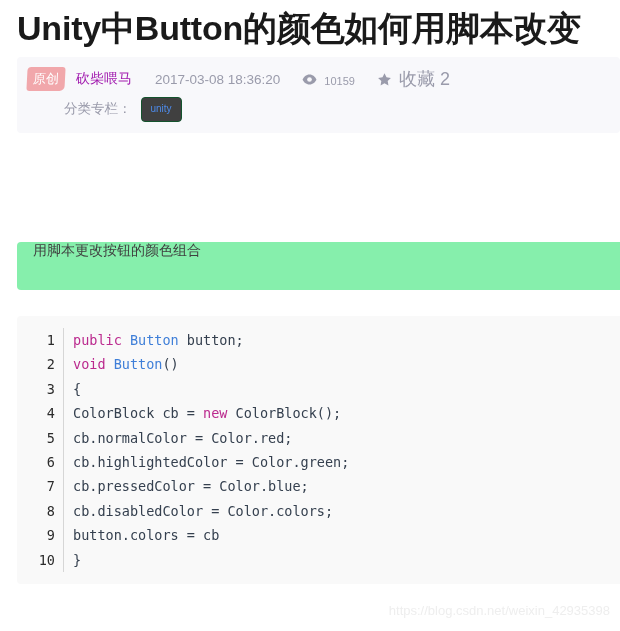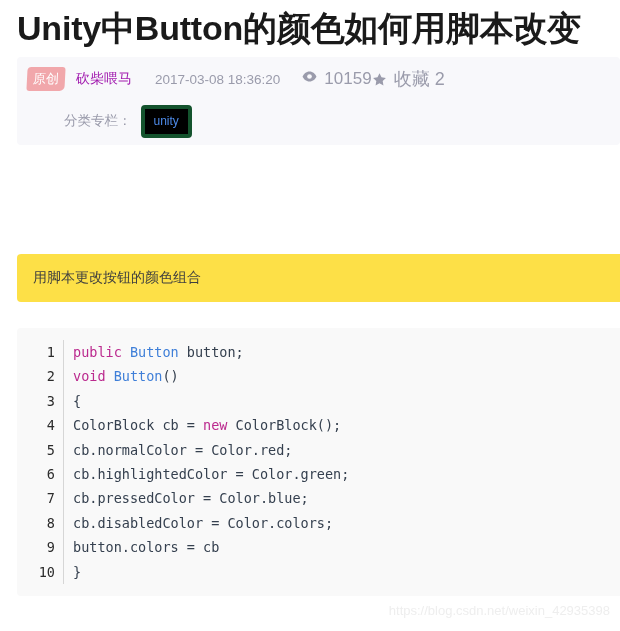--- a/index.html
+++ b/index.html
@@ -37,21 +37,21 @@
     min-height: 62px;
     box-sizing: border-box;
   }
   .meta-row {
     display: flex;
     align-items: center;
     height: 26px;
     padding-left: 10px;
   }
   .meta-row-2 {
-    margin-top: 16px;
+    margin-top: 4px;
     padding-left: 47px;
     text-align: right;
   }
 
   .badge-original {
     display: inline-block;
     background: #f1a7ab;
     color: #ffffff;
     font-size: 13px;
     line-height: 1;
@@ -68,23 +68,24 @@
     white-space: nowrap;
   }
   .meta-date {
     color: #9a9bab;
     font-size: 13.5px;
     margin-right: 22px;
     white-space: nowrap;
   }
   .meta-views {
     display: flex;
-    align-items: flex-start;
-    color: #9a9bab;
-    font-size: 17px;
+    align-items: flex-end;
+    margin-right: 22px;
+    color: #9a9bab;
+    font-size: 11px;
     white-space: nowrap;
   }
   .meta-collect {
     display: flex;
     align-items: center;
     color: #9a9bab;
     font-size: 18px;
     white-space: nowrap;
   }
   .icon-eye, .icon-star {
@@ -96,38 +97,37 @@
   .icon-eye svg, .icon-star svg { display: block; }
 
   .meta-cat-label {
     color: #9a9bab;
     font-size: 13.5px;
     margin-right: 9px;
     white-space: nowrap;
   }
   .tag-chip {
     display: inline-block;
-    background: #000000;
-    border: 4px solid #14532d;
+    background: #404040;
+    border: 1px solid #14532d;
     border-radius: 4px;
     color: #4d8ae8;
-    font-size: 12px;
+    font-size: 10px;
     line-height: 1;
     padding: 6px 9px 7px 9px;
     white-space: nowrap;
   }
 
   
   .body-panel {
     margin: 109px 0 0 17px;
-    background: #fde047;
+    background: #86efac;
     border-radius: 4px 0 0 4px;
     height: 48px;
     display: flex;
-    align-items: center;
     padding-left: 16px;
     box-sizing: border-box;
   }
   .body-panel-text {
     font-size: 14px;
     color: #3f3f3f;
     white-space: nowrap;
   }
 
   

